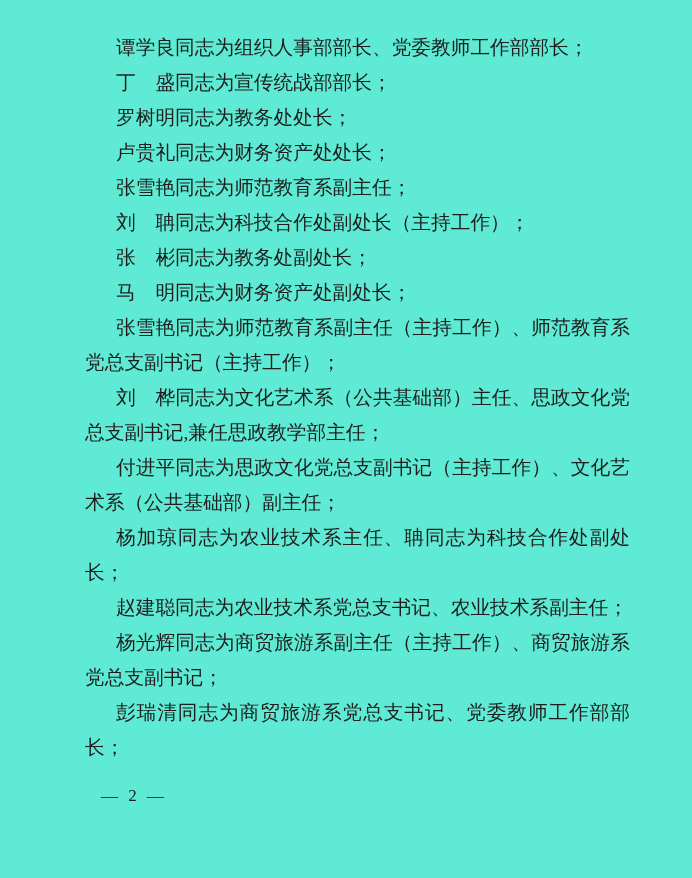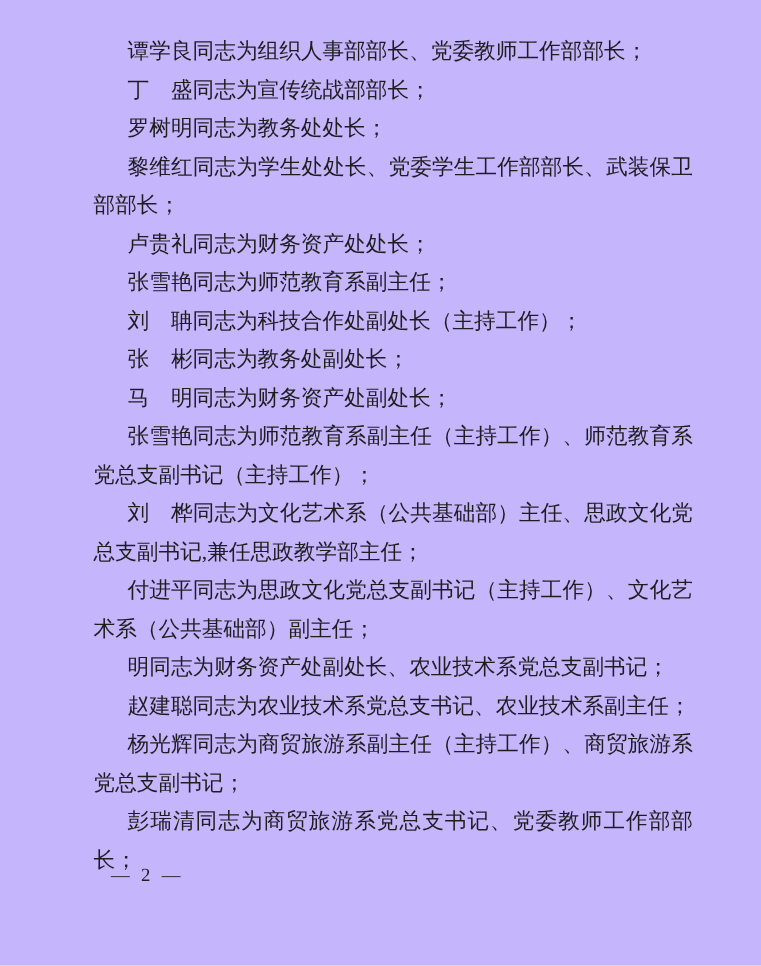--- a/index.html
+++ b/index.html
@@ -4,21 +4,21 @@
 <style>
   html, body {
     margin: 0;
     padding: 0;
     background: #ffffff;
   }
   .page {
     position: relative;
     width: 692px;
     height: 878px;
-    background: #c4b5fd;
+    background: #5eead4;
     overflow: hidden;
     font-family: "Liberation Serif", "DejaVu Serif", serif;
     color: #1e1e1e;
   }
   .content {
     position: absolute;
     left: 85px;
     top: 30px;
     width: 545px;
     font-size: 19.7px;
@@ -42,28 +42,27 @@
   }
 </style>
 </head>
 <body>
 
 <div class="page">
   <div class="content">
     <p class="para">谭学良同志为组织人事部部长、党委教师工作部部长；</p>
     <p class="para">丁　盛同志为宣传统战部部长；</p>
     <p class="para">罗树明同志为教务处处长；</p>
-    <p class="para">黎维红同志为学生处处长、党委学生工作部部长、武装保卫部部长；</p>
     <p class="para">卢贵礼同志为财务资产处处长；</p>
     <p class="para">张雪艳同志为师范教育系副主任；</p>
     <p class="para">刘　聃同志为科技合作处副处长（主持工作）；</p>
     <p class="para">张　彬同志为教务处副处长；</p>
     <p class="para">马　明同志为财务资产处副处长；</p>
     <p class="para">张雪艳同志为师范教育系副主任（主持工作）、师范教育系党总支副书记（主持工作）；</p>
     <p class="para">刘　桦同志为文化艺术系（公共基础部）主任、思政文化党总支副书记,兼任思政教学部主任；</p>
     <p class="para">付进平同志为思政文化党总支副书记（主持工作）、文化艺术系（公共基础部）副主任；</p>
-    <p class="para">明同志为财务资产处副处长、农业技术系党总支副书记；</p>
+    <p class="para">杨加琼同志为农业技术系主任、聃同志为科技合作处副处长；</p>
     <p class="para">赵建聪同志为农业技术系党总支书记、农业技术系副主任；</p>
     <p class="para">杨光辉同志为商贸旅游系副主任（主持工作）、商贸旅游系党总支副书记；</p>
     <p class="para">彭瑞清同志为商贸旅游系党总支书记、党委教师工作部部长；</p>
   </div>
   <div class="footer">— 2 —</div>
 </div>
 
 </body></html>

